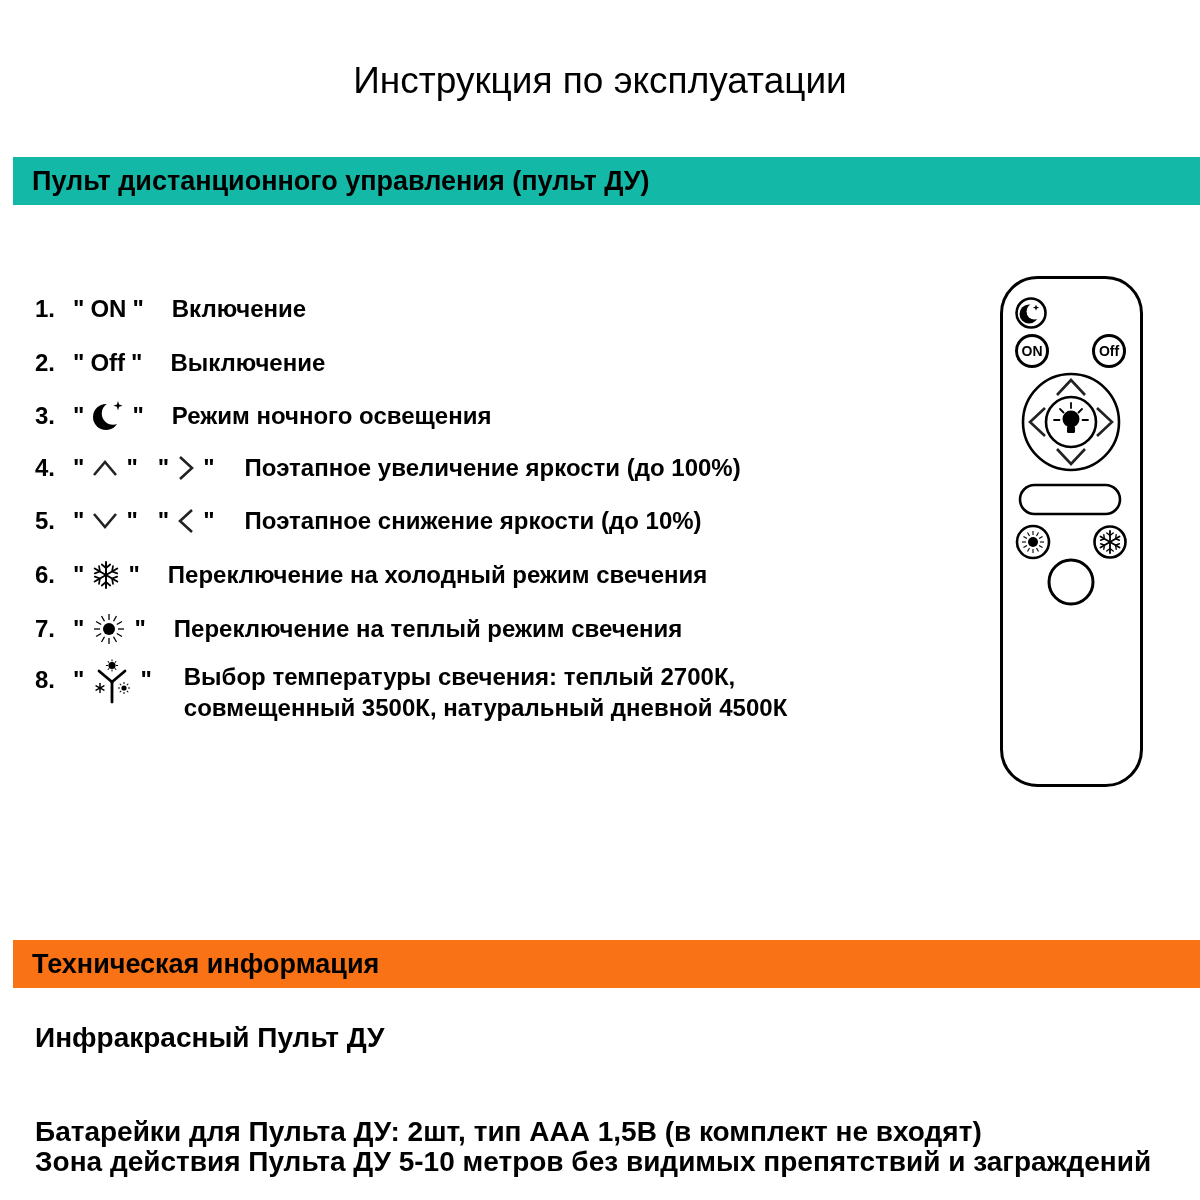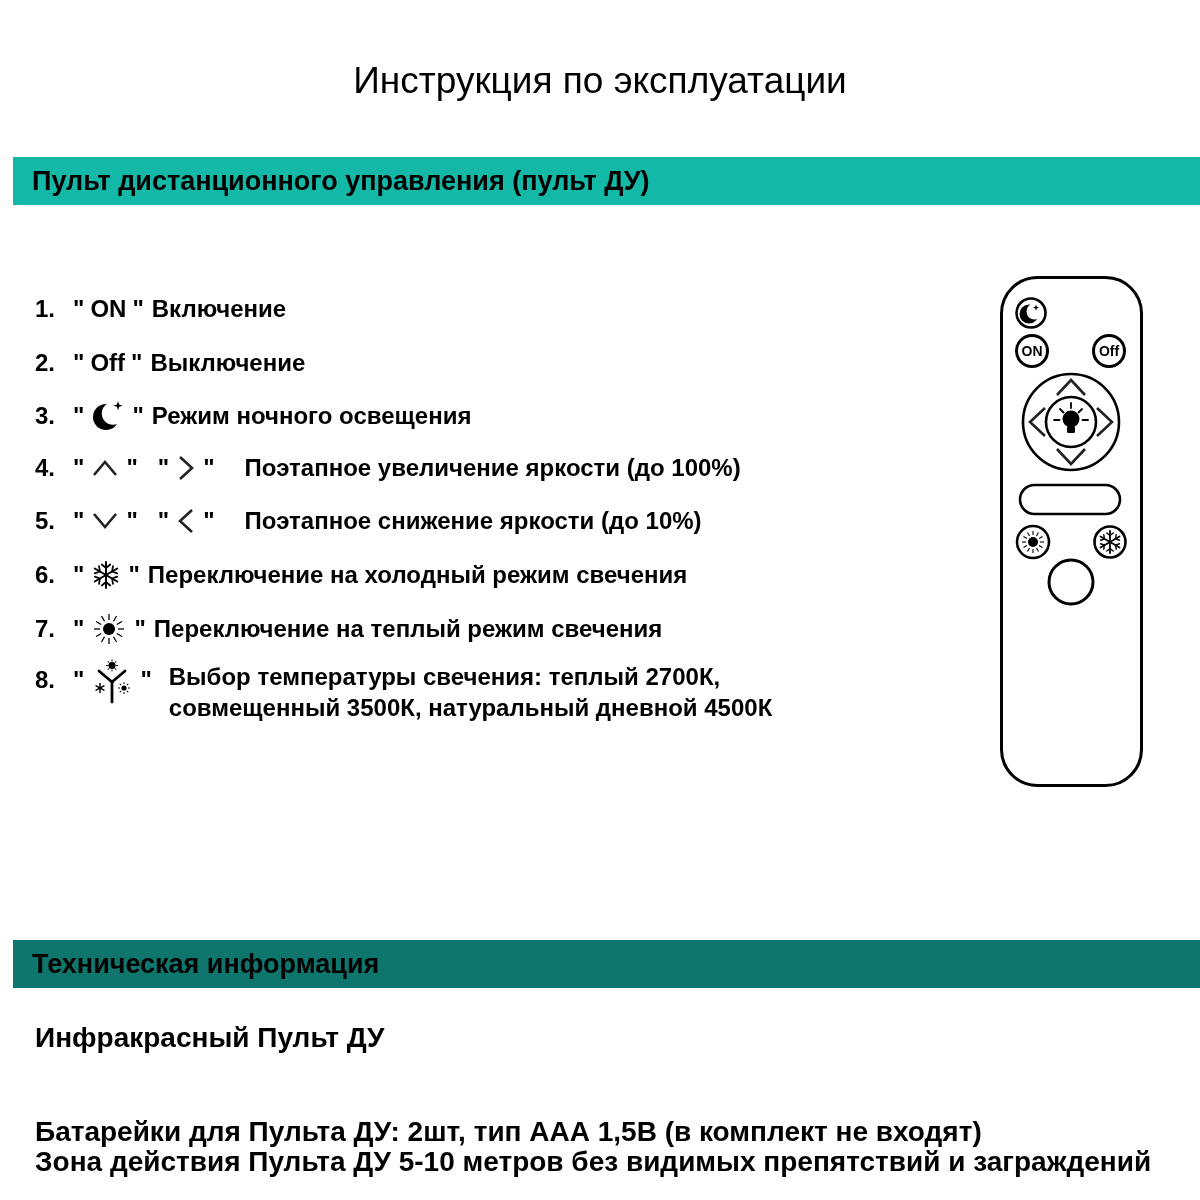--- a/index.html
+++ b/index.html
@@ -20,25 +20,25 @@
   .bar2{top:940px;}
   .row{
     position:absolute;left:35px;height:44px;display:flex;align-items:center;
     font-size:24px;font-weight:700;white-space:nowrap;
   }
   .num{min-width:34px;}
   .q{margin:0 4px;}
   .key{margin:0 2px;}
   .ic{display:block;margin:0 3px;}
   .gap{display:inline-block;width:12px;}
-  .lbl{margin-left:4px;}
+  .lbl{margin-left:24px;}
   .lbl-far{margin-left:26px;}
   .row8{align-items:flex-start;height:auto;}
   .row8 .num,.row8 .q{margin-top:7px;}
-  .lbl2{margin-left:13px;line-height:31px;margin-top:2px;}
+  .lbl2{margin-left:28px;line-height:31px;margin-top:2px;}
   .tech{
     position:absolute;left:35px;font-size:28px;font-weight:700;line-height:30px;white-space:nowrap;
   }
   .t1{top:1023px;}
   .t2{top:1117px;}
   .t3{top:1107px;margin-top:40px;}
   .remote{position:absolute;left:998px;top:274px;}
 </style>
 </head>
 <body>
@@ -299,21 +299,21 @@
         <g transform="rotate(120 112 268)">
           <line x1="112" y1="257" x2="112" y2="279"></line>
           <path d="M112 261.5 L108.8 259 M112 261.5 L115.2 259 M112 274.5 L108.8 277 M112 274.5 L115.2 277" stroke-width="1.4"></path>
         </g>
       </g>
     </g>
 
     <circle cx="73" cy="308" r="22" fill="#fff" stroke="#000" stroke-width="3"></circle>
   </svg>
 
-  <div class="bar bar2" style="background: #0f766e;">
+  <div class="bar bar2" style="background: #f97316;">
     <span>Техническая информация</span>
   </div>
 
   <div class="tech t1">Инфракрасный Пульт ДУ</div>
   <div class="tech t2">Батарейки для Пульта ДУ: 2шт, тип ААА 1,5В (в комплект не входят)</div>
   <div class="tech t3">Зона действия Пульта ДУ 5-10 метров без видимых препятствий и заграждений</div>
 
 </div>
 
 </body></html>

